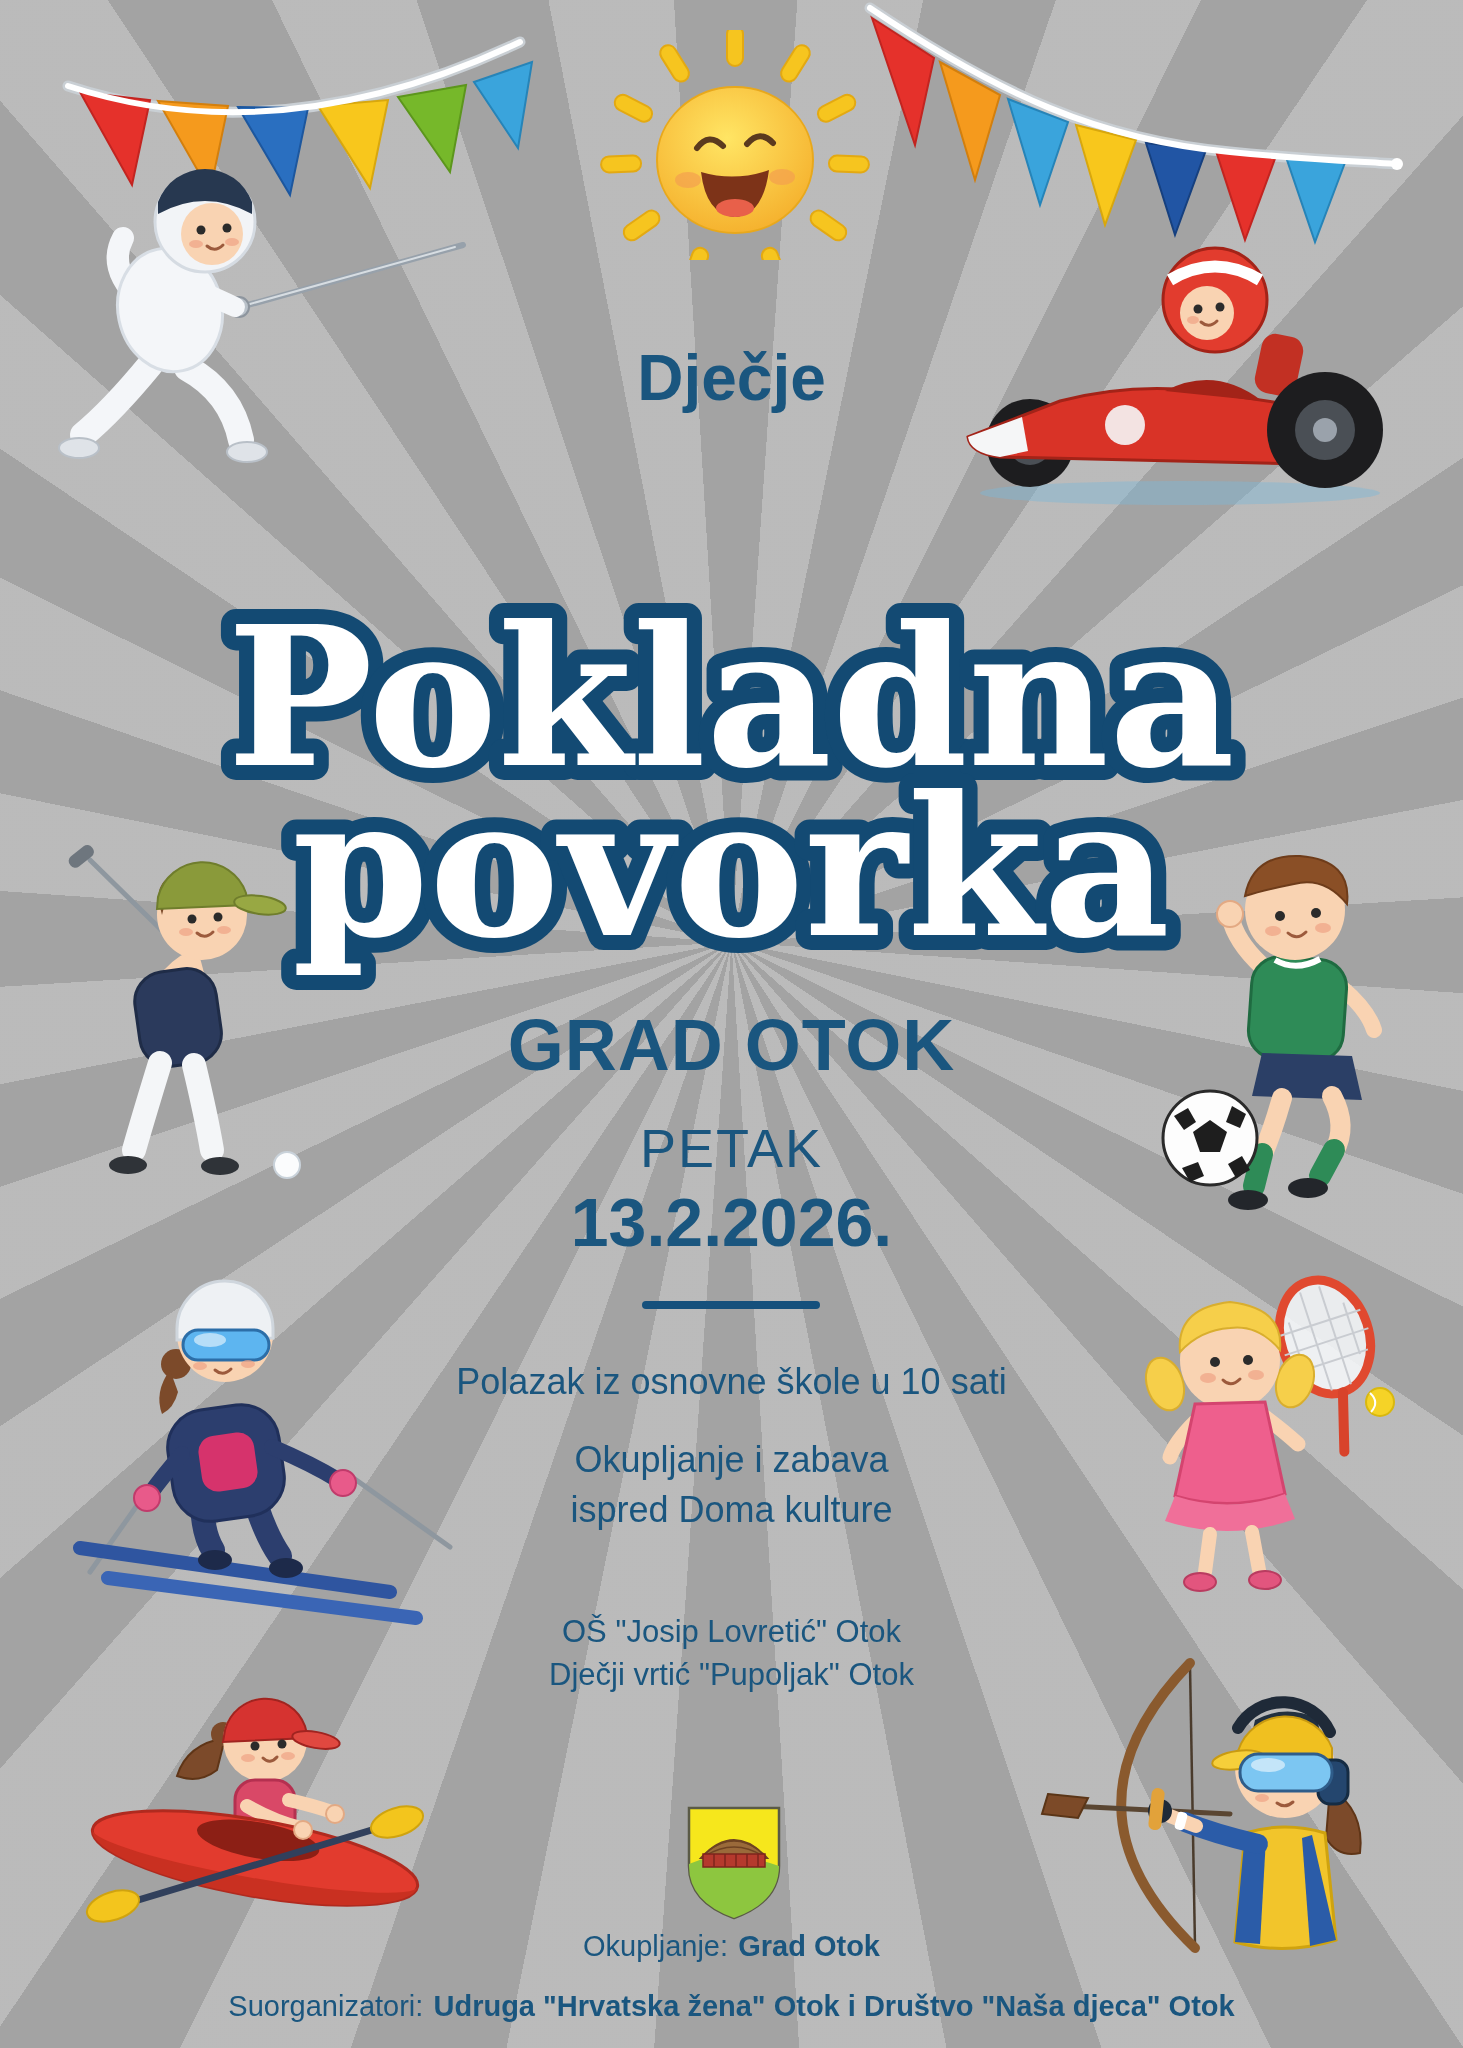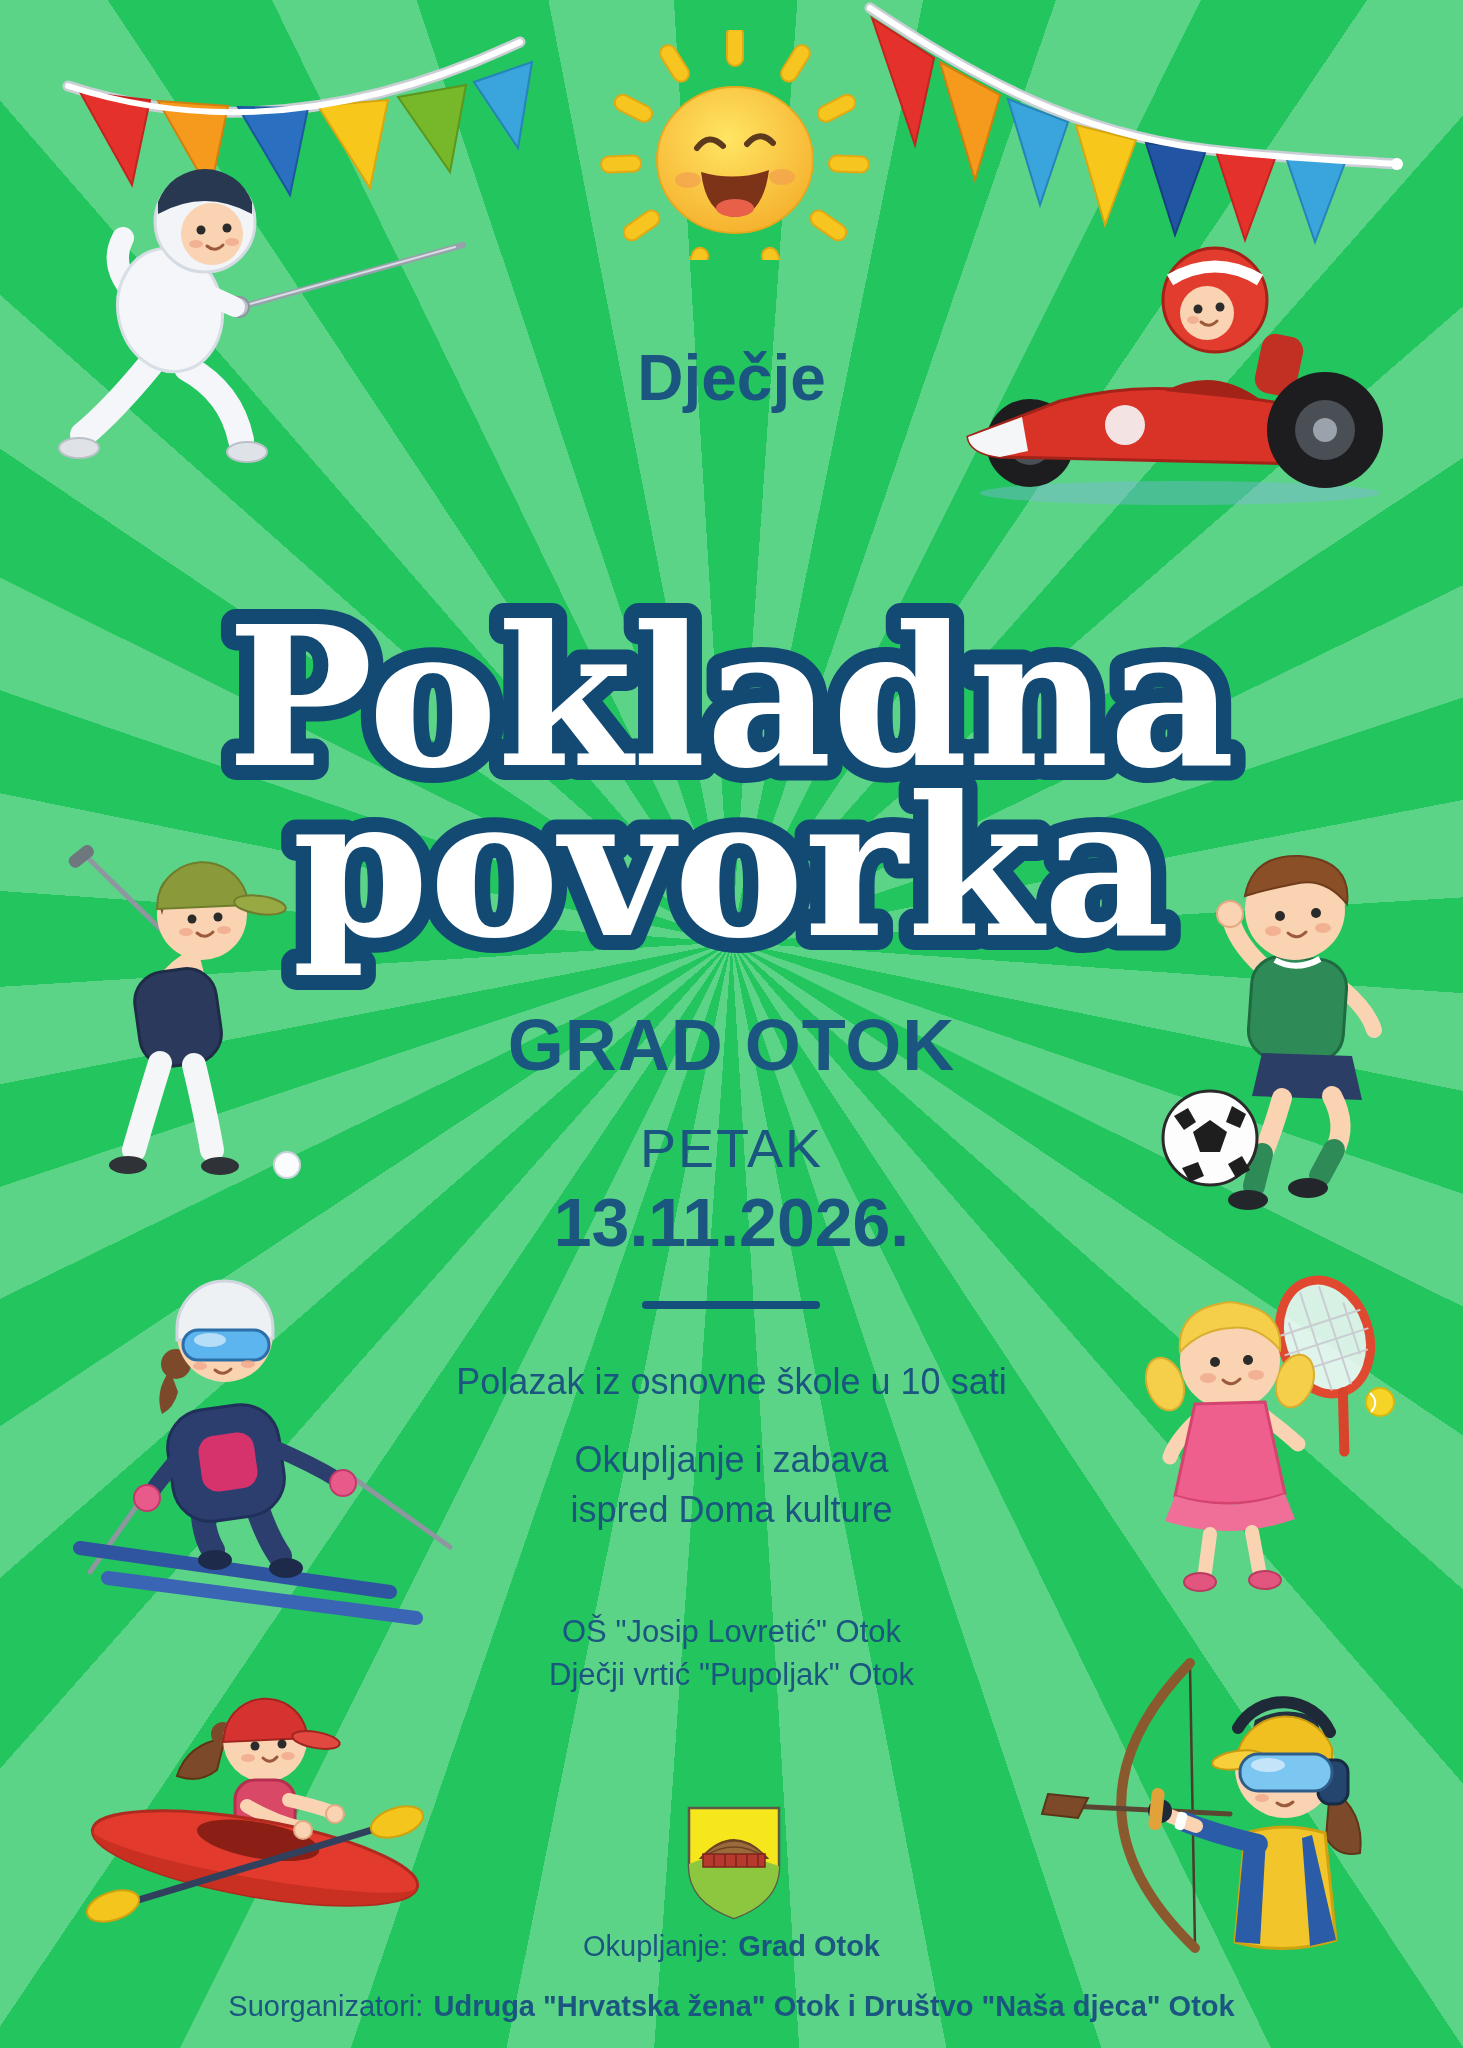--- a/index.html
+++ b/index.html
@@ -1,18 +1,18 @@
 <!DOCTYPE html>
 <html><head>
 <meta charset="utf-8">
 <style>
   html,body{margin:0;padding:0;background:#7fb9d8;}
   #poster{
     position:relative;width:1463px;height:2048px;margin:0 auto;
-    background:#22c55e;overflow:hidden;
+    background:#a3a3a3;overflow:hidden;
     font-family:"Liberation Sans",sans-serif;color:#1a567f;
   }
   .rays{
     position:absolute;inset:0;
     background:repeating-conic-gradient(from 4deg at 50% 46%,
       rgba(255,255,255,.26) 0deg 7.5deg, rgba(255,255,255,0) 7.5deg 15deg);
   }
   .abs{position:absolute;}
   .cline{position:absolute;left:0;width:100%;text-align:center;line-height:1.05;color:#1a567f;}
   .pre-title{font-weight:bold;font-size:64px;letter-spacing:0;}
@@ -189,21 +189,21 @@
       <polygon points="90,282 107,294 100,314 80,314 73,294" fill="#1e1e1e"></polygon>
       <polygon points="54,278 68,270 76,284 64,292" fill="#1e1e1e"></polygon>
       <polygon points="112,268 126,276 120,290 106,284" fill="#1e1e1e"></polygon>
       <polygon points="62,330 78,324 84,338 70,344" fill="#1e1e1e"></polygon>
       <polygon points="108,326 122,318 130,332 116,340" fill="#1e1e1e"></polygon>
     </g>
   </svg>
 
   <div class="cline city" style="top:1008px">GRAD OTOK</div>
   <div class="cline day" style="top:1120px">PETAK</div>
-  <div class="cline date" style="top:1187px">13.11.2026.</div>
+  <div class="cline date" style="top:1187px">13.2.2026.</div>
   <div class="divider"></div>
 
   <svg class="abs" style="left:50px;top:1242px" width="430" height="390" viewBox="0 0 430 390">
     <line x1="295" y1="230" x2="400" y2="305" stroke="#8e979f" stroke-width="5" stroke-linecap="round"></line>
     <line x1="98" y1="248" x2="40" y2="330" stroke="#8e979f" stroke-width="5" stroke-linecap="round"></line>
     <line x1="30" y1="306" x2="340" y2="350" stroke="#2f55a0" stroke-width="14" stroke-linecap="round"></line>
     <line x1="58" y1="336" x2="366" y2="376" stroke="#3a65b5" stroke-width="14" stroke-linecap="round"></line>
     <path d="M 152 262 Q 153 292 163 308" fill="none" stroke="#2c3e6e" stroke-width="24" stroke-linecap="round"></path>
     <path d="M 207 265 Q 217 295 230 314" fill="none" stroke="#2c3e6e" stroke-width="24" stroke-linecap="round"></path>
     <ellipse cx="165" cy="318" rx="17" ry="10" fill="#1d2a4a"></ellipse>

